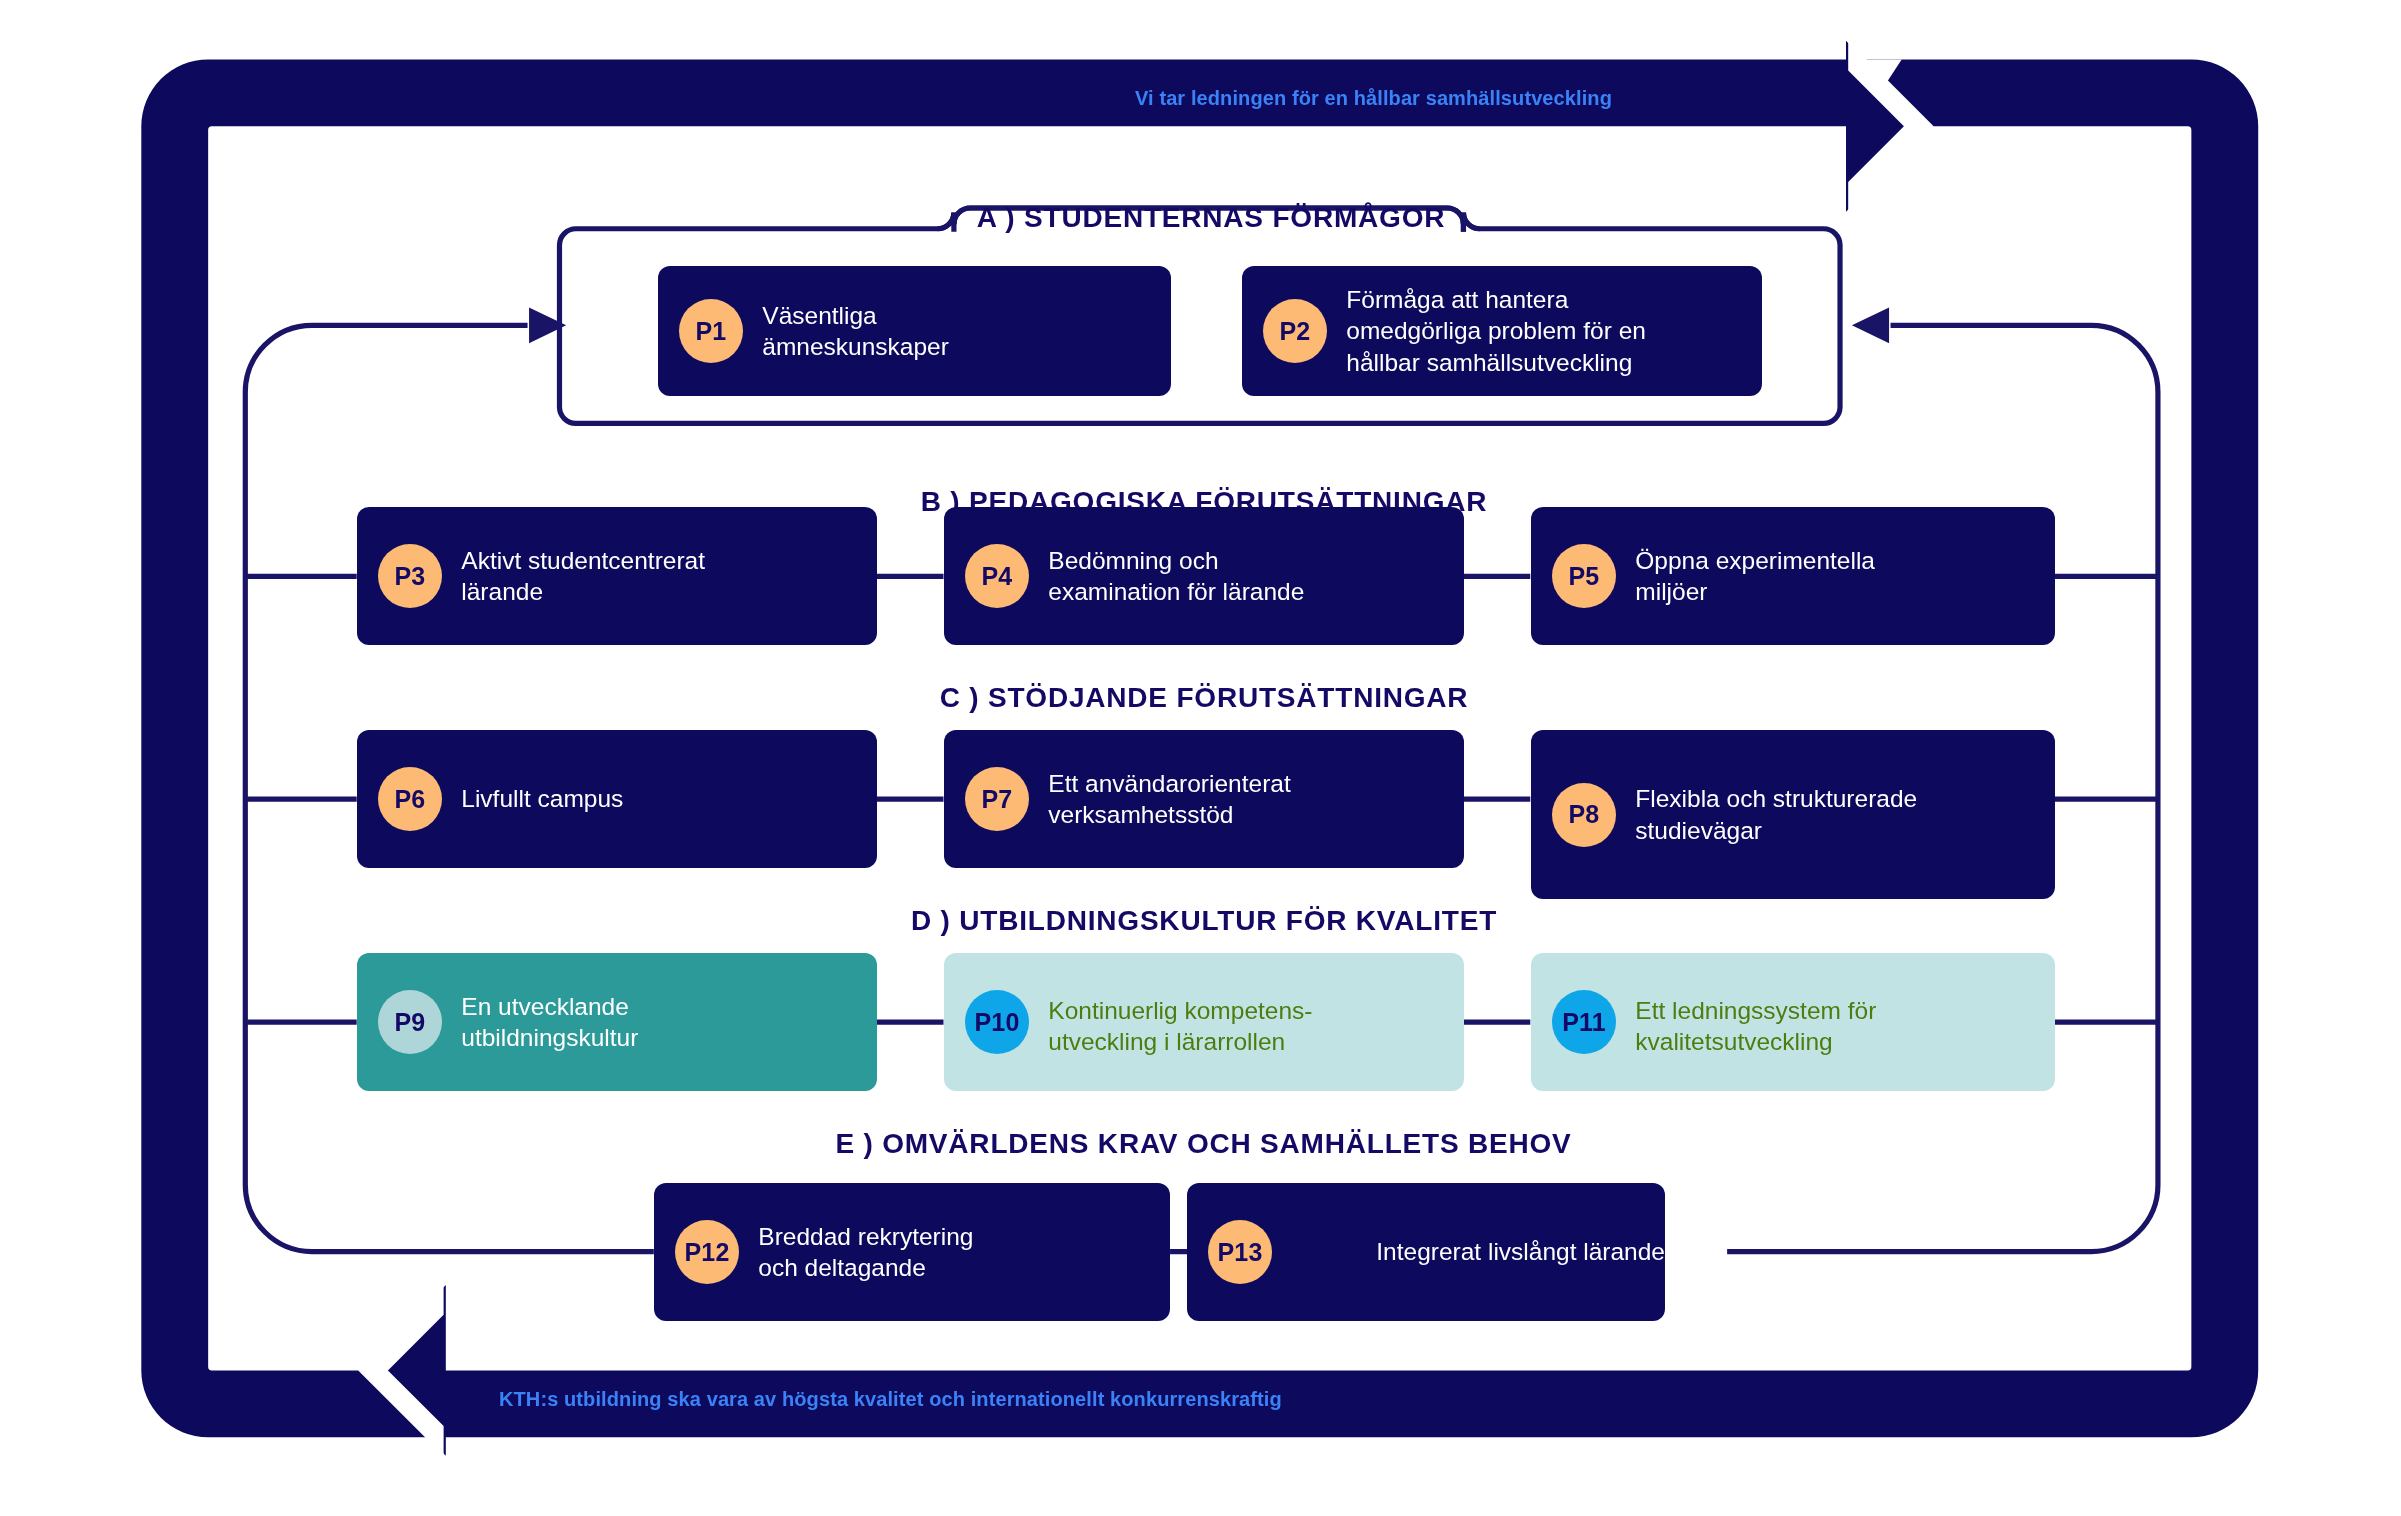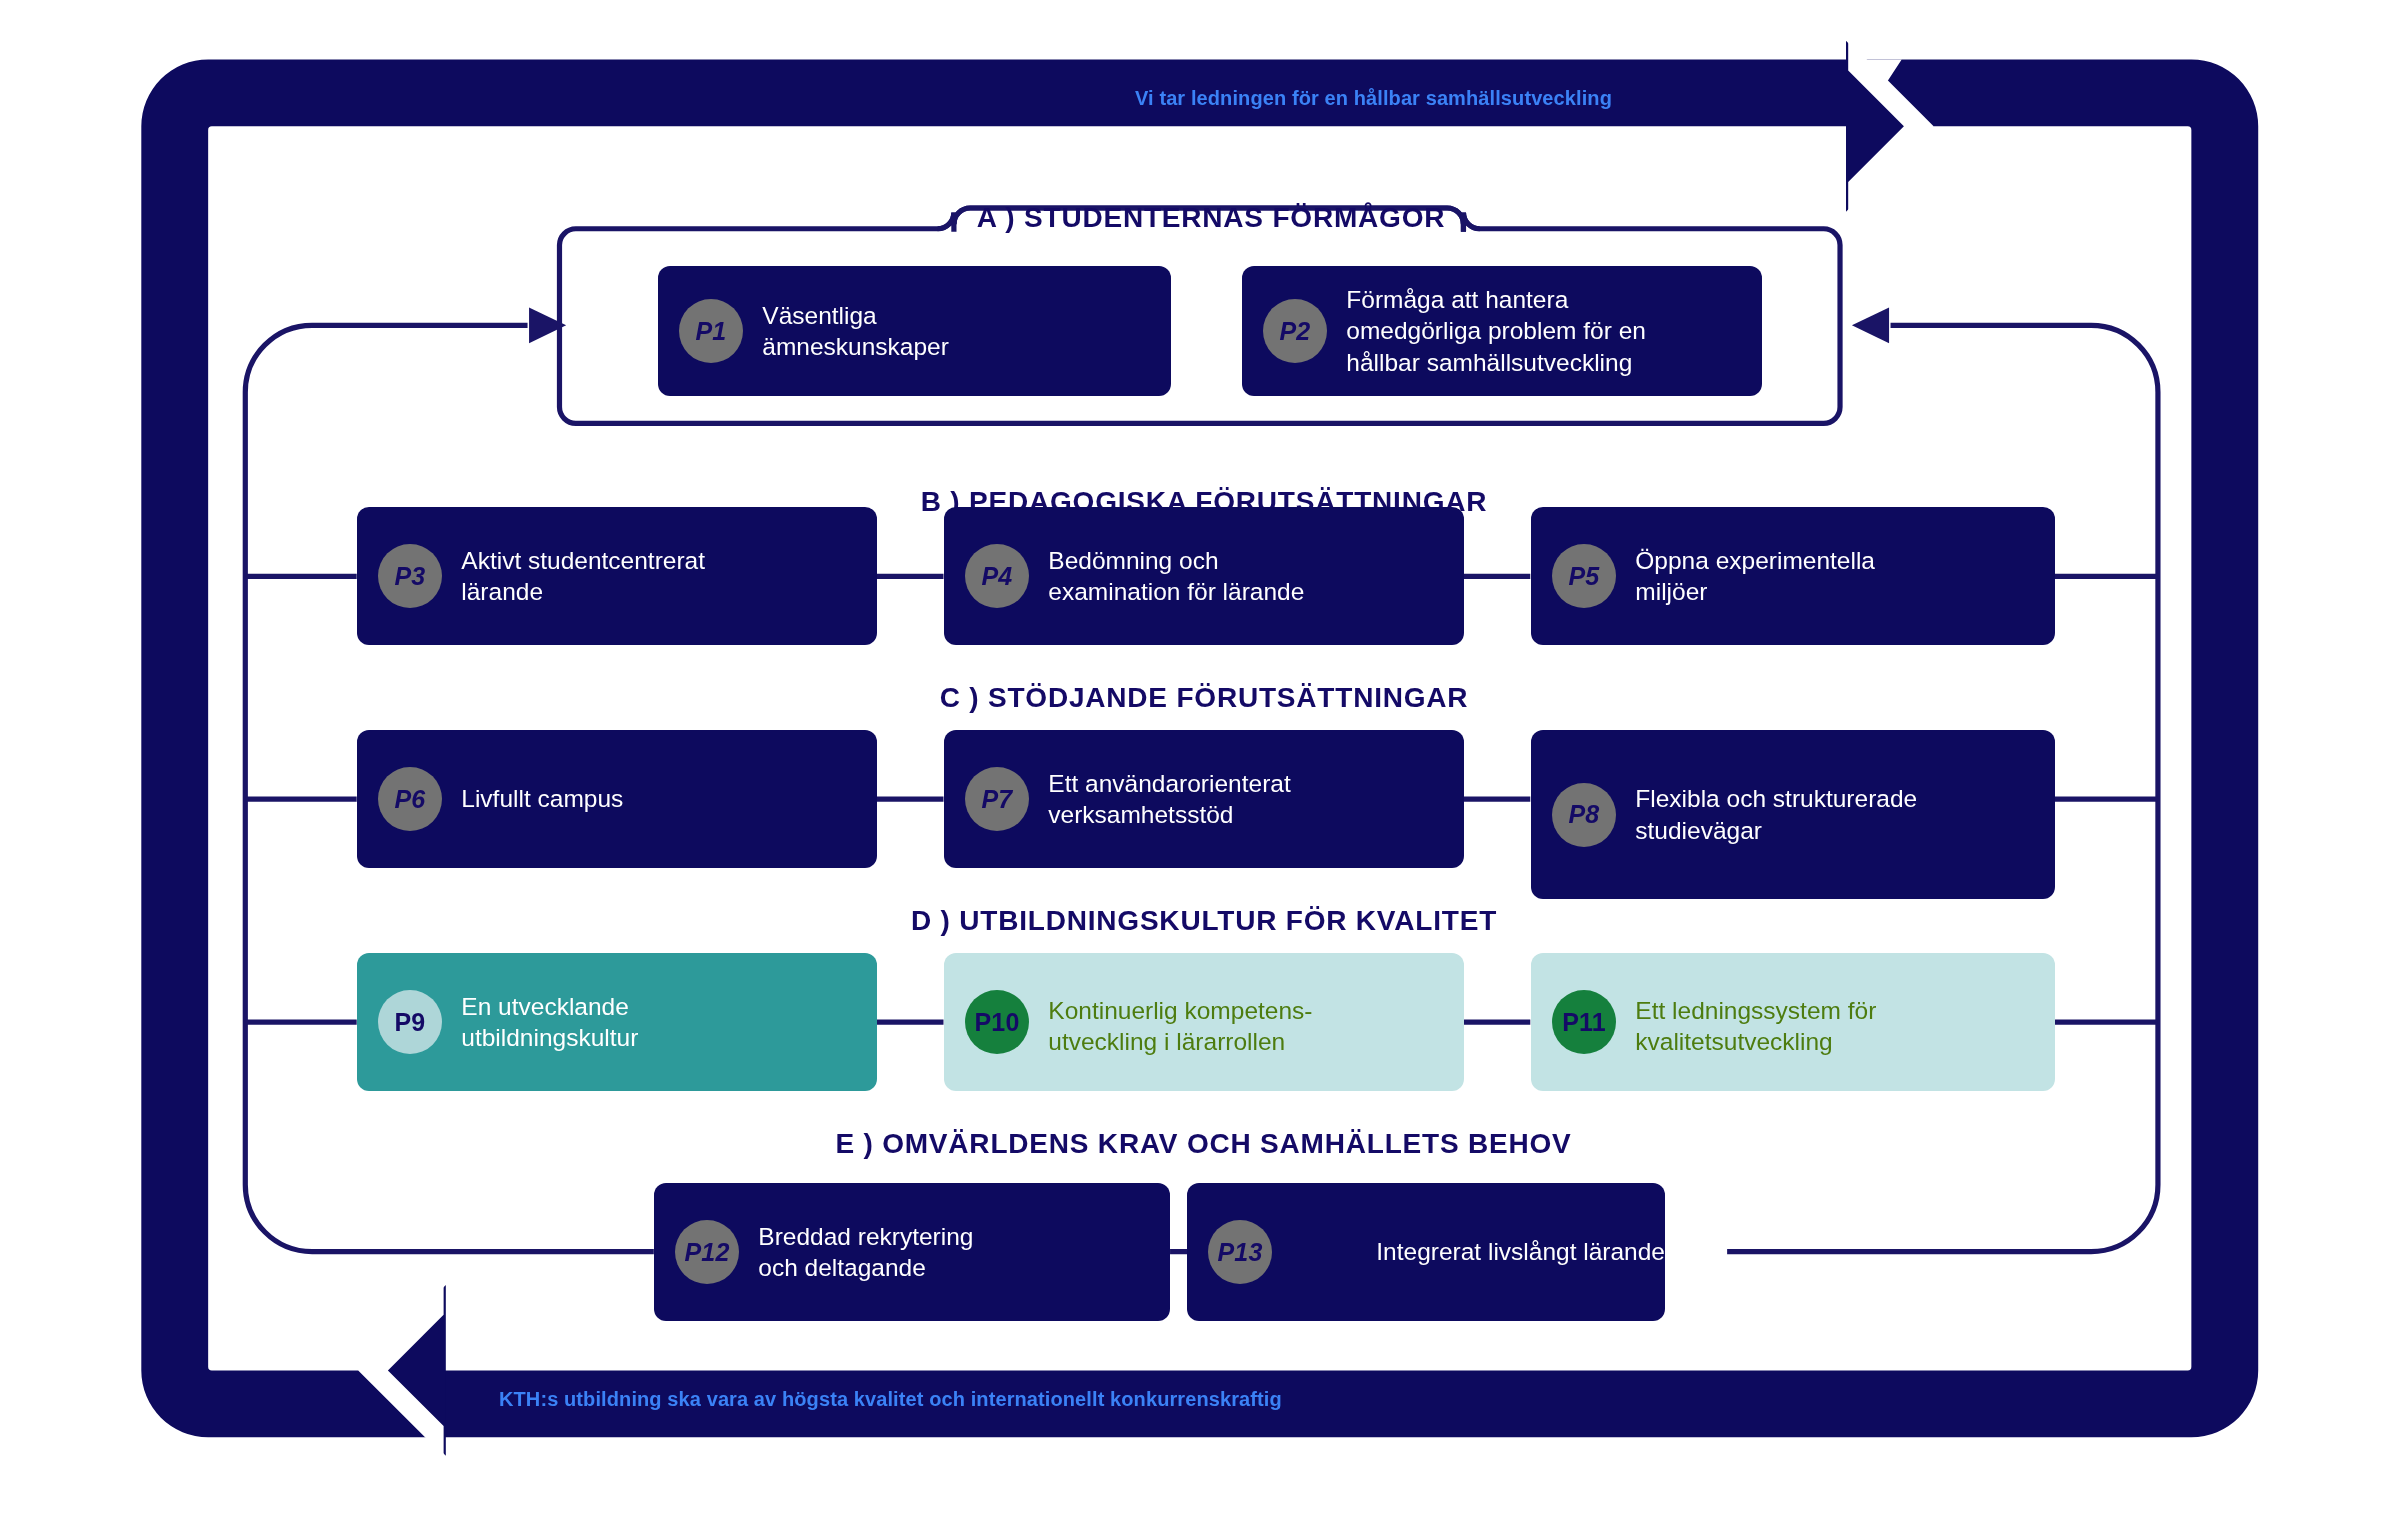--- a/index.html
+++ b/index.html
@@ -67,23 +67,23 @@
     height: 64px;
     border-radius: 50%;
     display: flex;
     align-items: center;
     justify-content: center;
     font-size: 25px;
     font-weight: 700;
     color: #140a66;
     letter-spacing: 0.2px;
   }
-  .badge.lav   { background: #737373; font-style: italic; }
+  .badge.lav   { background: #fdba74; }
   .badge.pale  { background: #aed6d8; }
-  .badge.white { background: #15803d; }
+  .badge.white { background: #0ea5e9; }
 
   .card-text {
     margin-left: 19.3px;
     font-size: 24.5px;
     line-height: 1.28;
     font-weight: 400;
     white-space: pre-line;
   }
   .card.dark   .card-text { color: #ffffff; }
   .card.teal   .card-text { color: #ffffff; }

